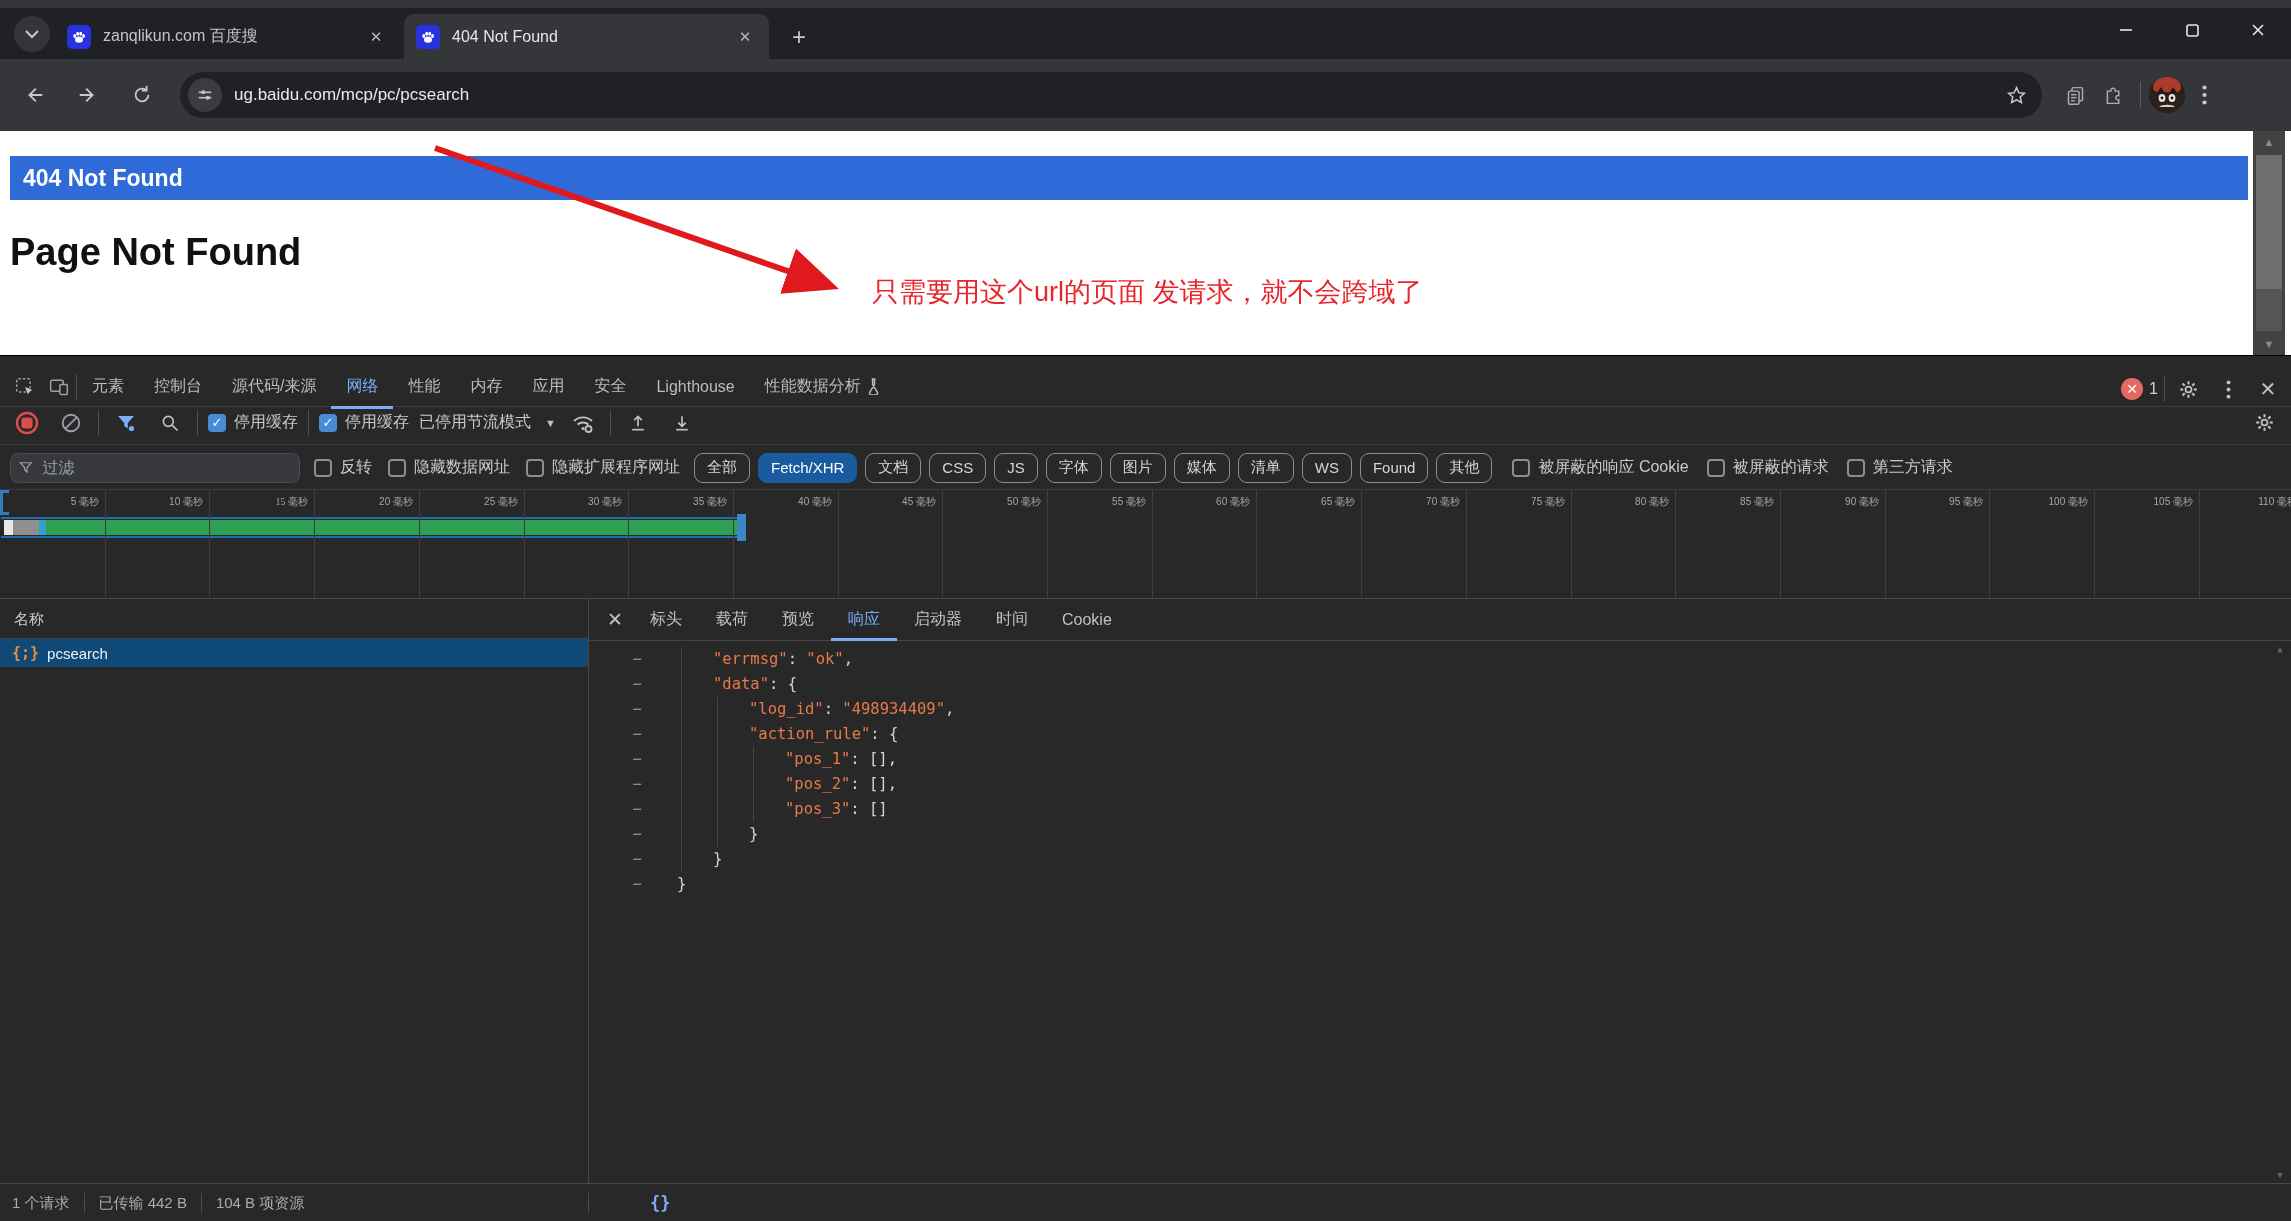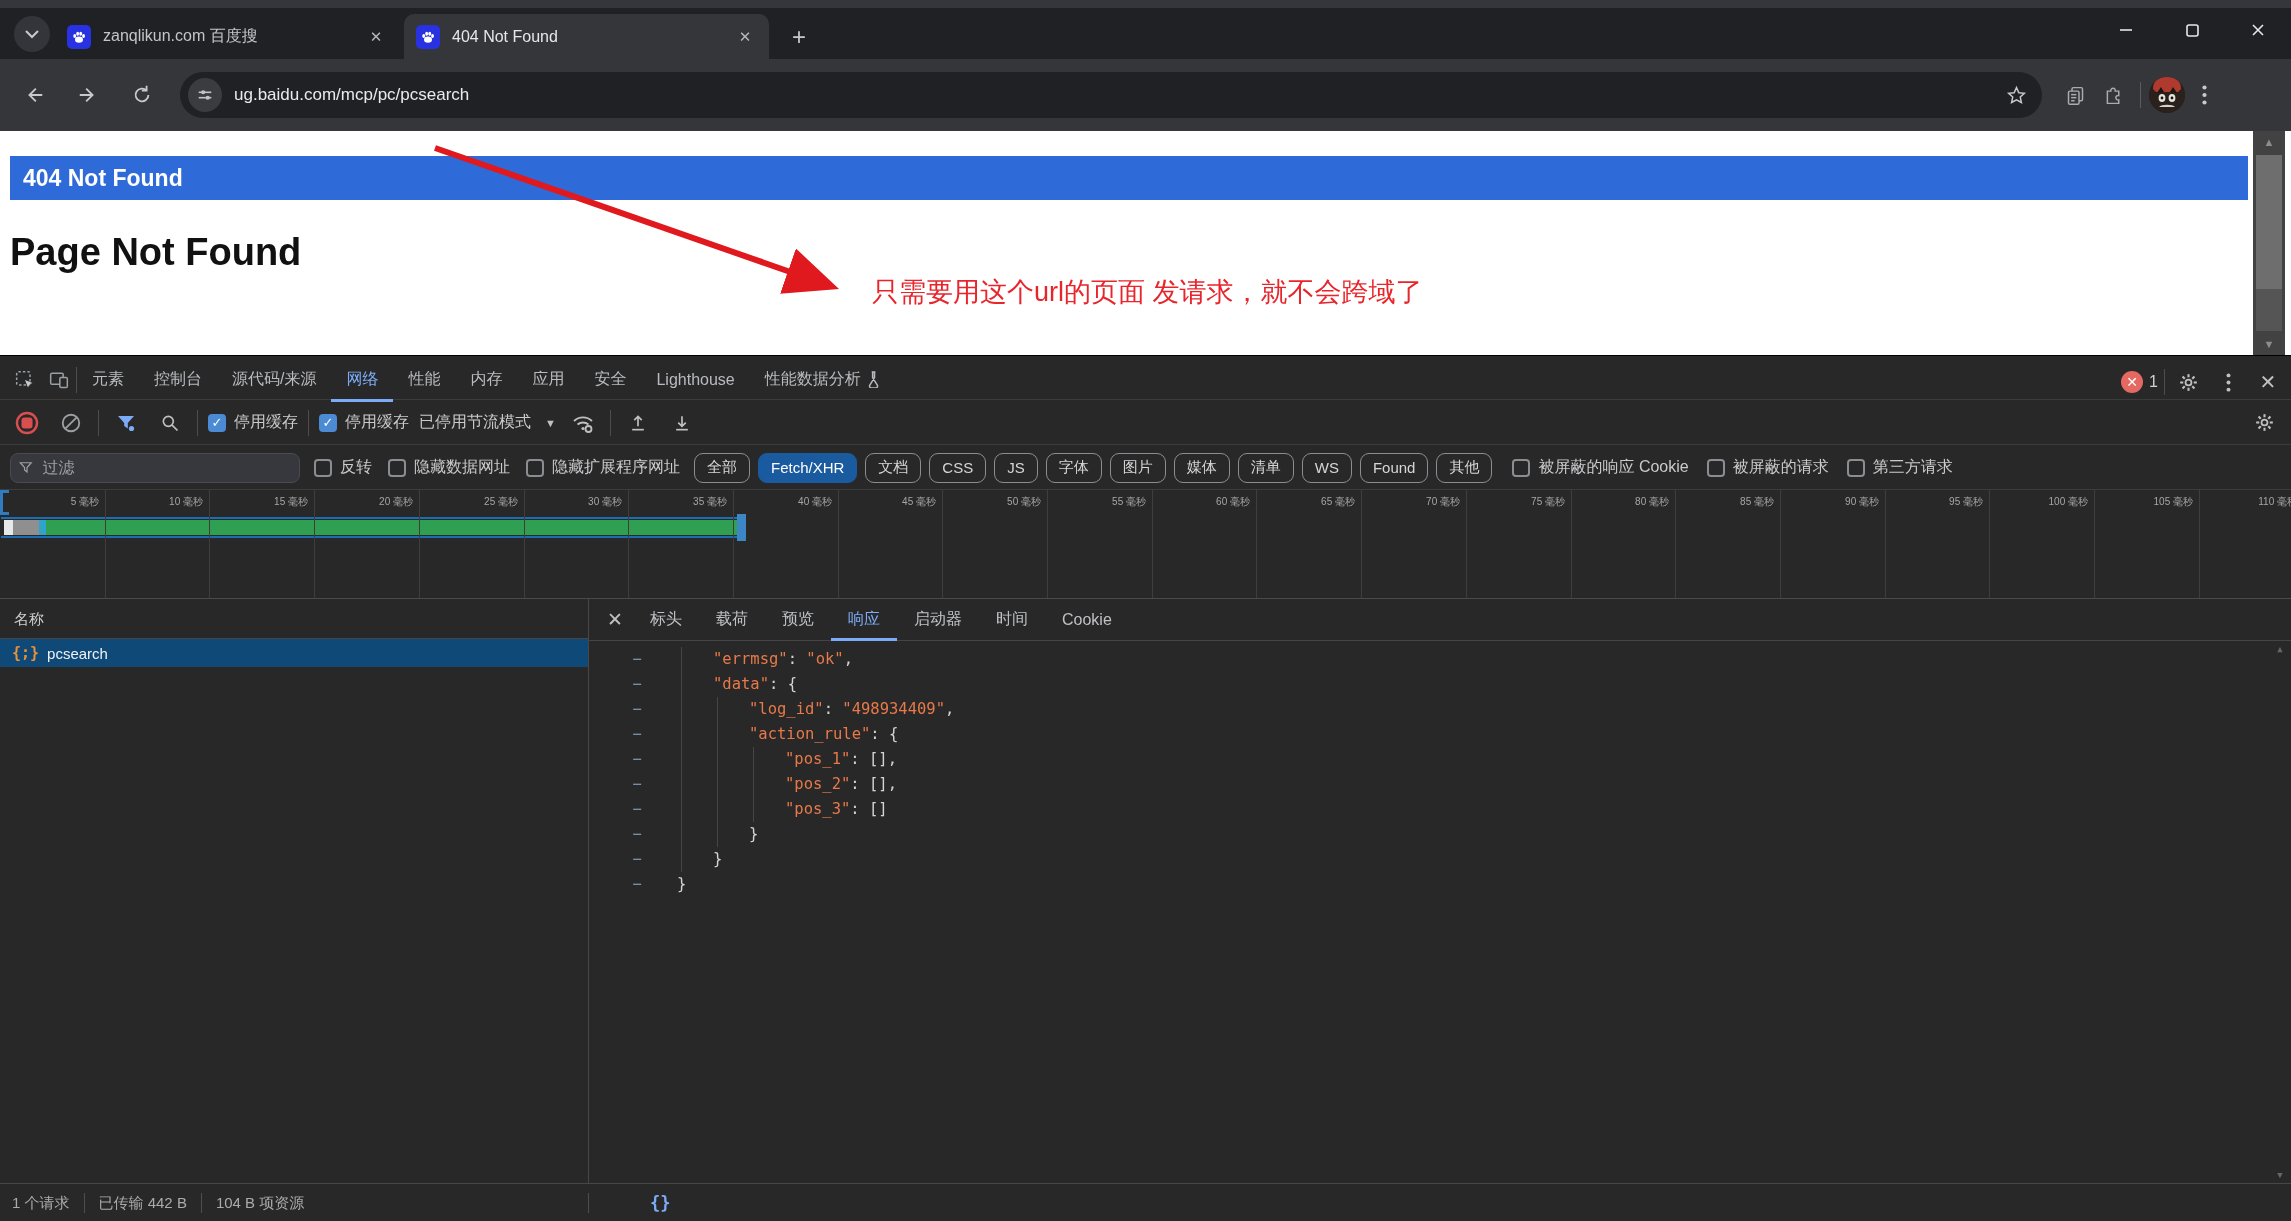--- a/index.html
+++ b/index.html
@@ -58,21 +58,21 @@
   .pg-scroll .track{position:absolute;left:3px;top:24px;width:26px;height:176px;background:#555;}
   .pg-scroll .thumb{position:absolute;left:0;top:0;width:26px;height:134px;background:#6e6e6e;cursor:pointer;}
   .pg-scroll .arr.down{position:absolute;bottom:0;}
 
   
   .devtools{left:0;top:355px;width:2291px;height:866px;background:#282828;border-top:1px solid #000;box-sizing:border-box;}
   .vdiv{width:1px;height:26px;background:#4d4d4d;flex:none;}
   .dt-icon{width:34px;height:34px;display:flex;align-items:center;justify-content:center;cursor:pointer;flex:none;}
 
   
-  .dt-tabbar{position:absolute;left:0;top:4px;width:2291px;height:40px;border-bottom:1px solid #3c3c3c;
+  .dt-tabbar{position:absolute;left:0;top:11px;width:2291px;height:40px;border-bottom:1px solid #3c3c3c;
              display:flex;align-items:center;padding-left:8px;box-sizing:border-box;background:#282828;}
   .dt-tab{height:44px;display:flex;align-items:center;padding:0 15px;font-size:16px;color:#b9bbc0;
           cursor:pointer;box-sizing:border-box;gap:6px;}
   .dt-tab.active{color:#7cacf8;border-bottom:3px solid #7cacf8;padding-top:3px;}
   .dt-right{position:absolute;right:6px;top:0;height:44px;display:flex;align-items:center;gap:6px;}
   .errbadge{display:flex;align-items:center;gap:6px;cursor:pointer;}
   .errdot{width:22px;height:22px;border-radius:50%;background:#e46962;color:#fff;display:flex;
           align-items:center;justify-content:center;font-size:14px;font-weight:bold;}
 
   
@@ -530,21 +530,21 @@
       <div class="ov-seg" style="left:12px;width:26px;background:#8f8f8f"></div>
       <div class="ov-seg" style="left:38px;width:7px;background:#30a3c8"></div>
       <div class="ov-seg" style="left:45px;width:692px;background:#2fa052"></div>
     </div>
     <div class="ov-handle"></div>
   <div class="tl-grid" style="left: 105px;"></div>
       <div class="tl-label" style="left: 9px; width: 90px;">5 毫秒</div>
       <div class="tl-grid" style="left: 209px;"></div>
       <div class="tl-label" style="left: 113px; width: 90px;">10 毫秒</div>
       <div class="tl-grid" style="left: 314px;"></div>
-      <div class="tl-label" style="left: 218px; width: 90px;">15 毫秒</div>
+      <div class="tl-label" style="left: 218px; width: 90px; font-family: Liberation Serif, serif;">15 毫秒</div>
       <div class="tl-grid" style="left: 419px;"></div>
       <div class="tl-label" style="left: 323px; width: 90px;">20 毫秒</div>
       <div class="tl-grid" style="left: 524px;"></div>
       <div class="tl-label" style="left: 428px; width: 90px;">25 毫秒</div>
       <div class="tl-grid" style="left: 628px;"></div>
       <div class="tl-label" style="left: 532px; width: 90px;">30 毫秒</div>
       <div class="tl-grid" style="left: 733px;"></div>
       <div class="tl-label" style="left: 637px; width: 90px;">35 毫秒</div>
       <div class="tl-grid" style="left: 838px;"></div>
       <div class="tl-label" style="left: 742px; width: 90px;">40 毫秒</div>

